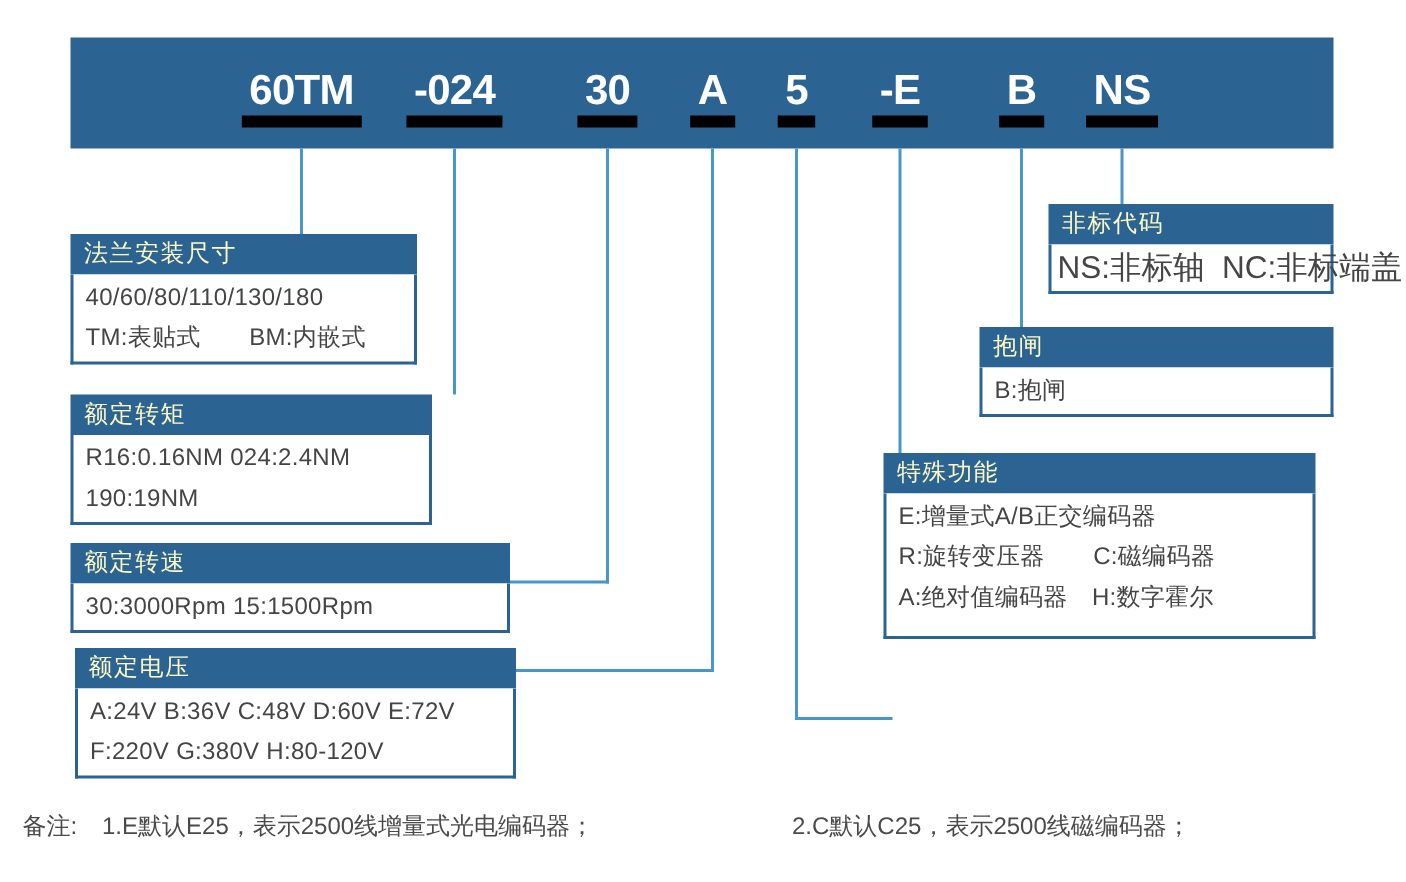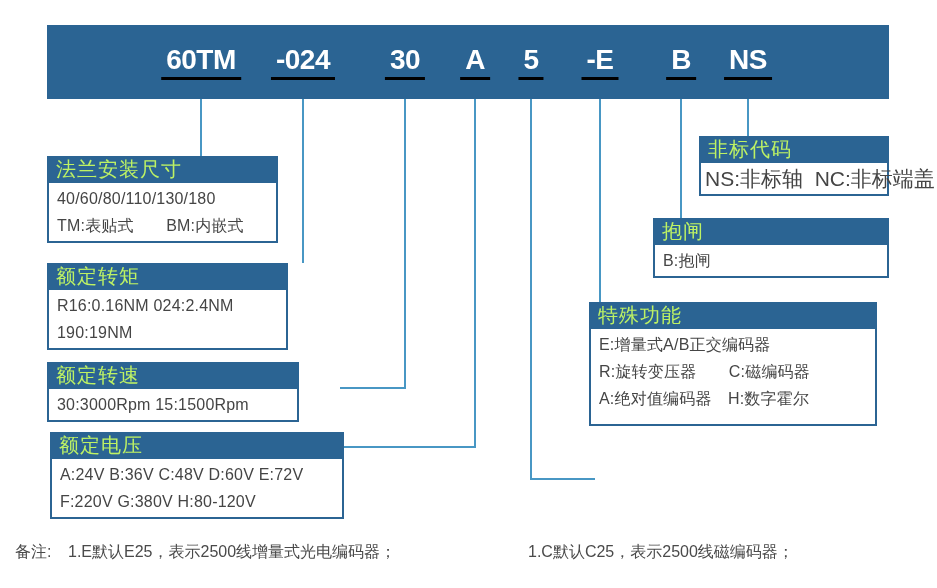--- a/index.html
+++ b/index.html
@@ -15,30 +15,30 @@
     font-family:"Liberation Sans","DejaVu Sans",sans-serif;
   }
   
   .topbar{
     position:absolute;left:47px;top:25px;width:842px;height:74px;
     background:var(--primary);
   }
   .seg{
     position:absolute;transform:translateX(-50%);
     top:45px;color:#fff;font-weight:700;font-size:28px;line-height:30px;
-    letter-spacing:-0.5px;padding:0 5px 2px 5px;border-bottom:3px solid #000000;
+    letter-spacing:-0.5px;padding:0 5px 2px 5px;border-bottom:8px solid #000000;
     white-space:pre;
   }
   
   .vline{position:absolute;width:2px;background:var(--connector);}
   .hline{position:absolute;height:2px;background:var(--connector);}
   
   .infobox{position:absolute;box-sizing:border-box;}
   .infobox-header{
-    background:var(--primary);color:#bef264;font-size:20px;letter-spacing:1px;
+    background:var(--primary);color:#fef9c3;font-size:16px;letter-spacing:1px;
     height:27px;line-height:27px;padding:0 9px;white-space:pre;
   }
   .infobox-body{
     box-sizing:border-box;background:var(--box-bg);
     border:2px solid var(--primary);border-top:none;
     padding:2px 8px;color:var(--ink);font-size:16px;
   }
   .infobox-line{line-height:27px;white-space:pre;letter-spacing:0.2px;}
   
   .note{position:absolute;top:542px;color:var(--note-ink);font-size:16px;line-height:20px;white-space:pre;}
@@ -79,21 +79,21 @@
   </div>
 
   <div class="infobox" style="left:47px;top:263px;width:241px">
     <div class="infobox-header">额定转矩</div>
     <div class="infobox-body" style="min-height:57px">
       <div class="infobox-line">R16:0.16NM 024:2.4NM</div>
       <div class="infobox-line">190:19NM</div>
     </div>
   </div>
 
-  <div class="infobox" style="left:47px;top:362px;width:252px">
+  <div class="infobox" style="left:47px;top:362px;width:293px">
     <div class="infobox-header">额定转速</div>
     <div class="infobox-body" style="min-height:30px">
       <div class="infobox-line">30:3000Rpm 15:1500Rpm</div>
     </div>
   </div>
 
   <div class="infobox" style="left:50px;top:432px;width:294px">
     <div class="infobox-header">额定电压</div>
     <div class="infobox-body" style="min-height:56px">
       <div class="infobox-line">A:24V B:36V C:48V D:60V E:72V</div>
@@ -120,15 +120,15 @@
     <div class="infobox-body" style="min-height:97px">
       <div class="infobox-line">E:增量式A/B正交编码器</div>
       <div class="infobox-line">R:旋转变压器　　C:磁编码器</div>
       <div class="infobox-line">A:绝对值编码器　H:数字霍尔</div>
     </div>
   </div>
 
 
   <span class="note" style="left:15px">备注:</span>
   <span class="note" style="left:68px">1.E默认E25，表示2500线增量式光电编码器；</span>
-  <span class="note" style="left:528px">1.C默认C25，表示2500线磁编码器；</span>
+  <span class="note" style="left:528px">2.C默认C25，表示2500线磁编码器；</span>
 
 </div>
 
 </body></html>

